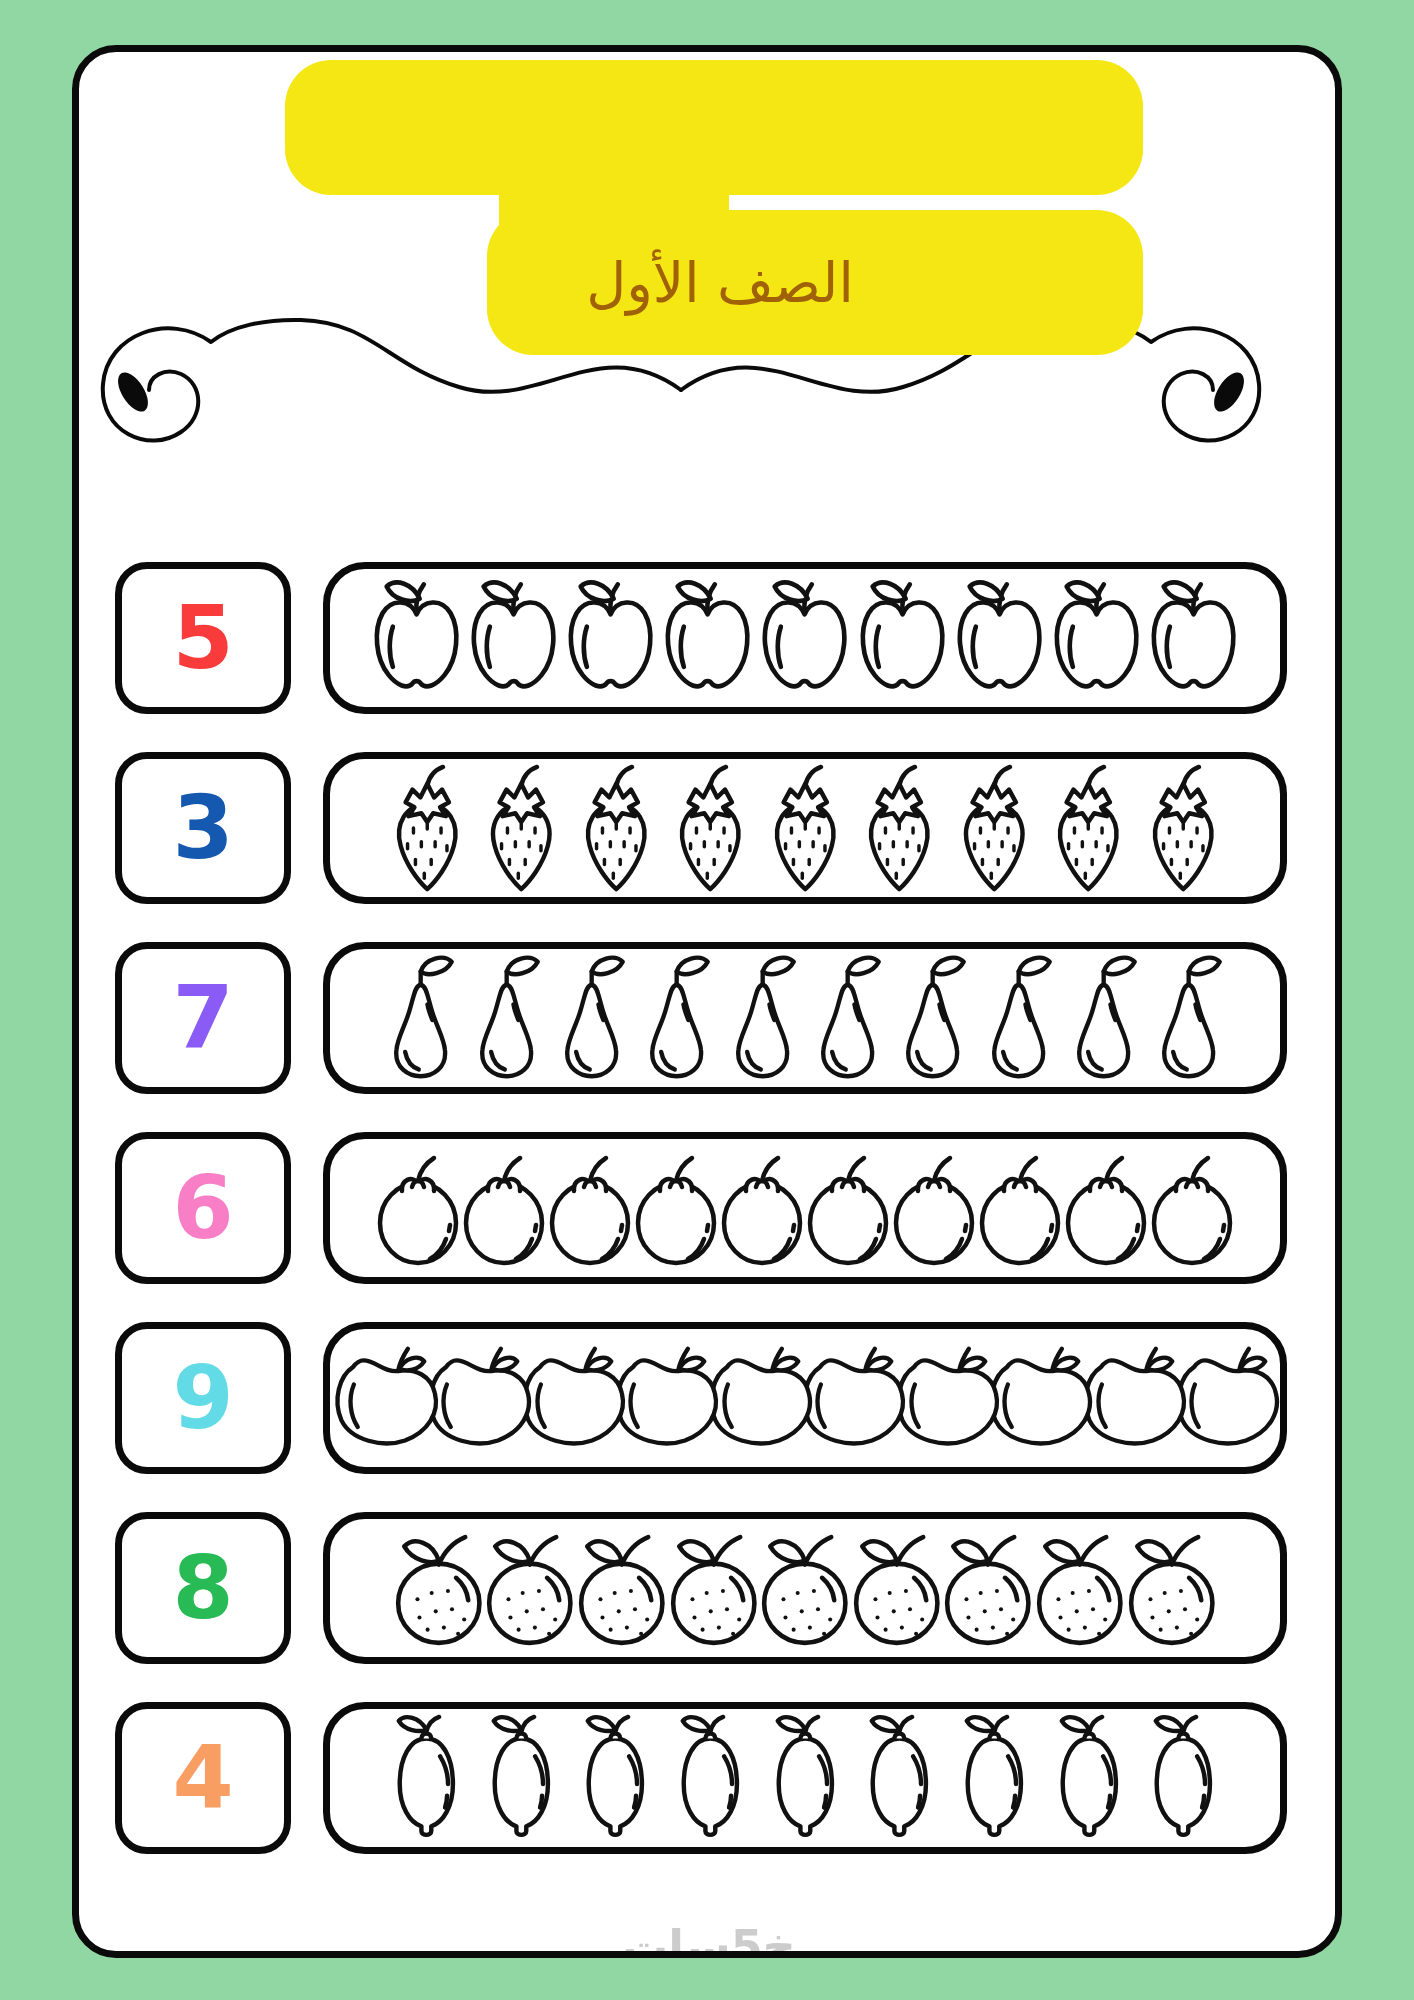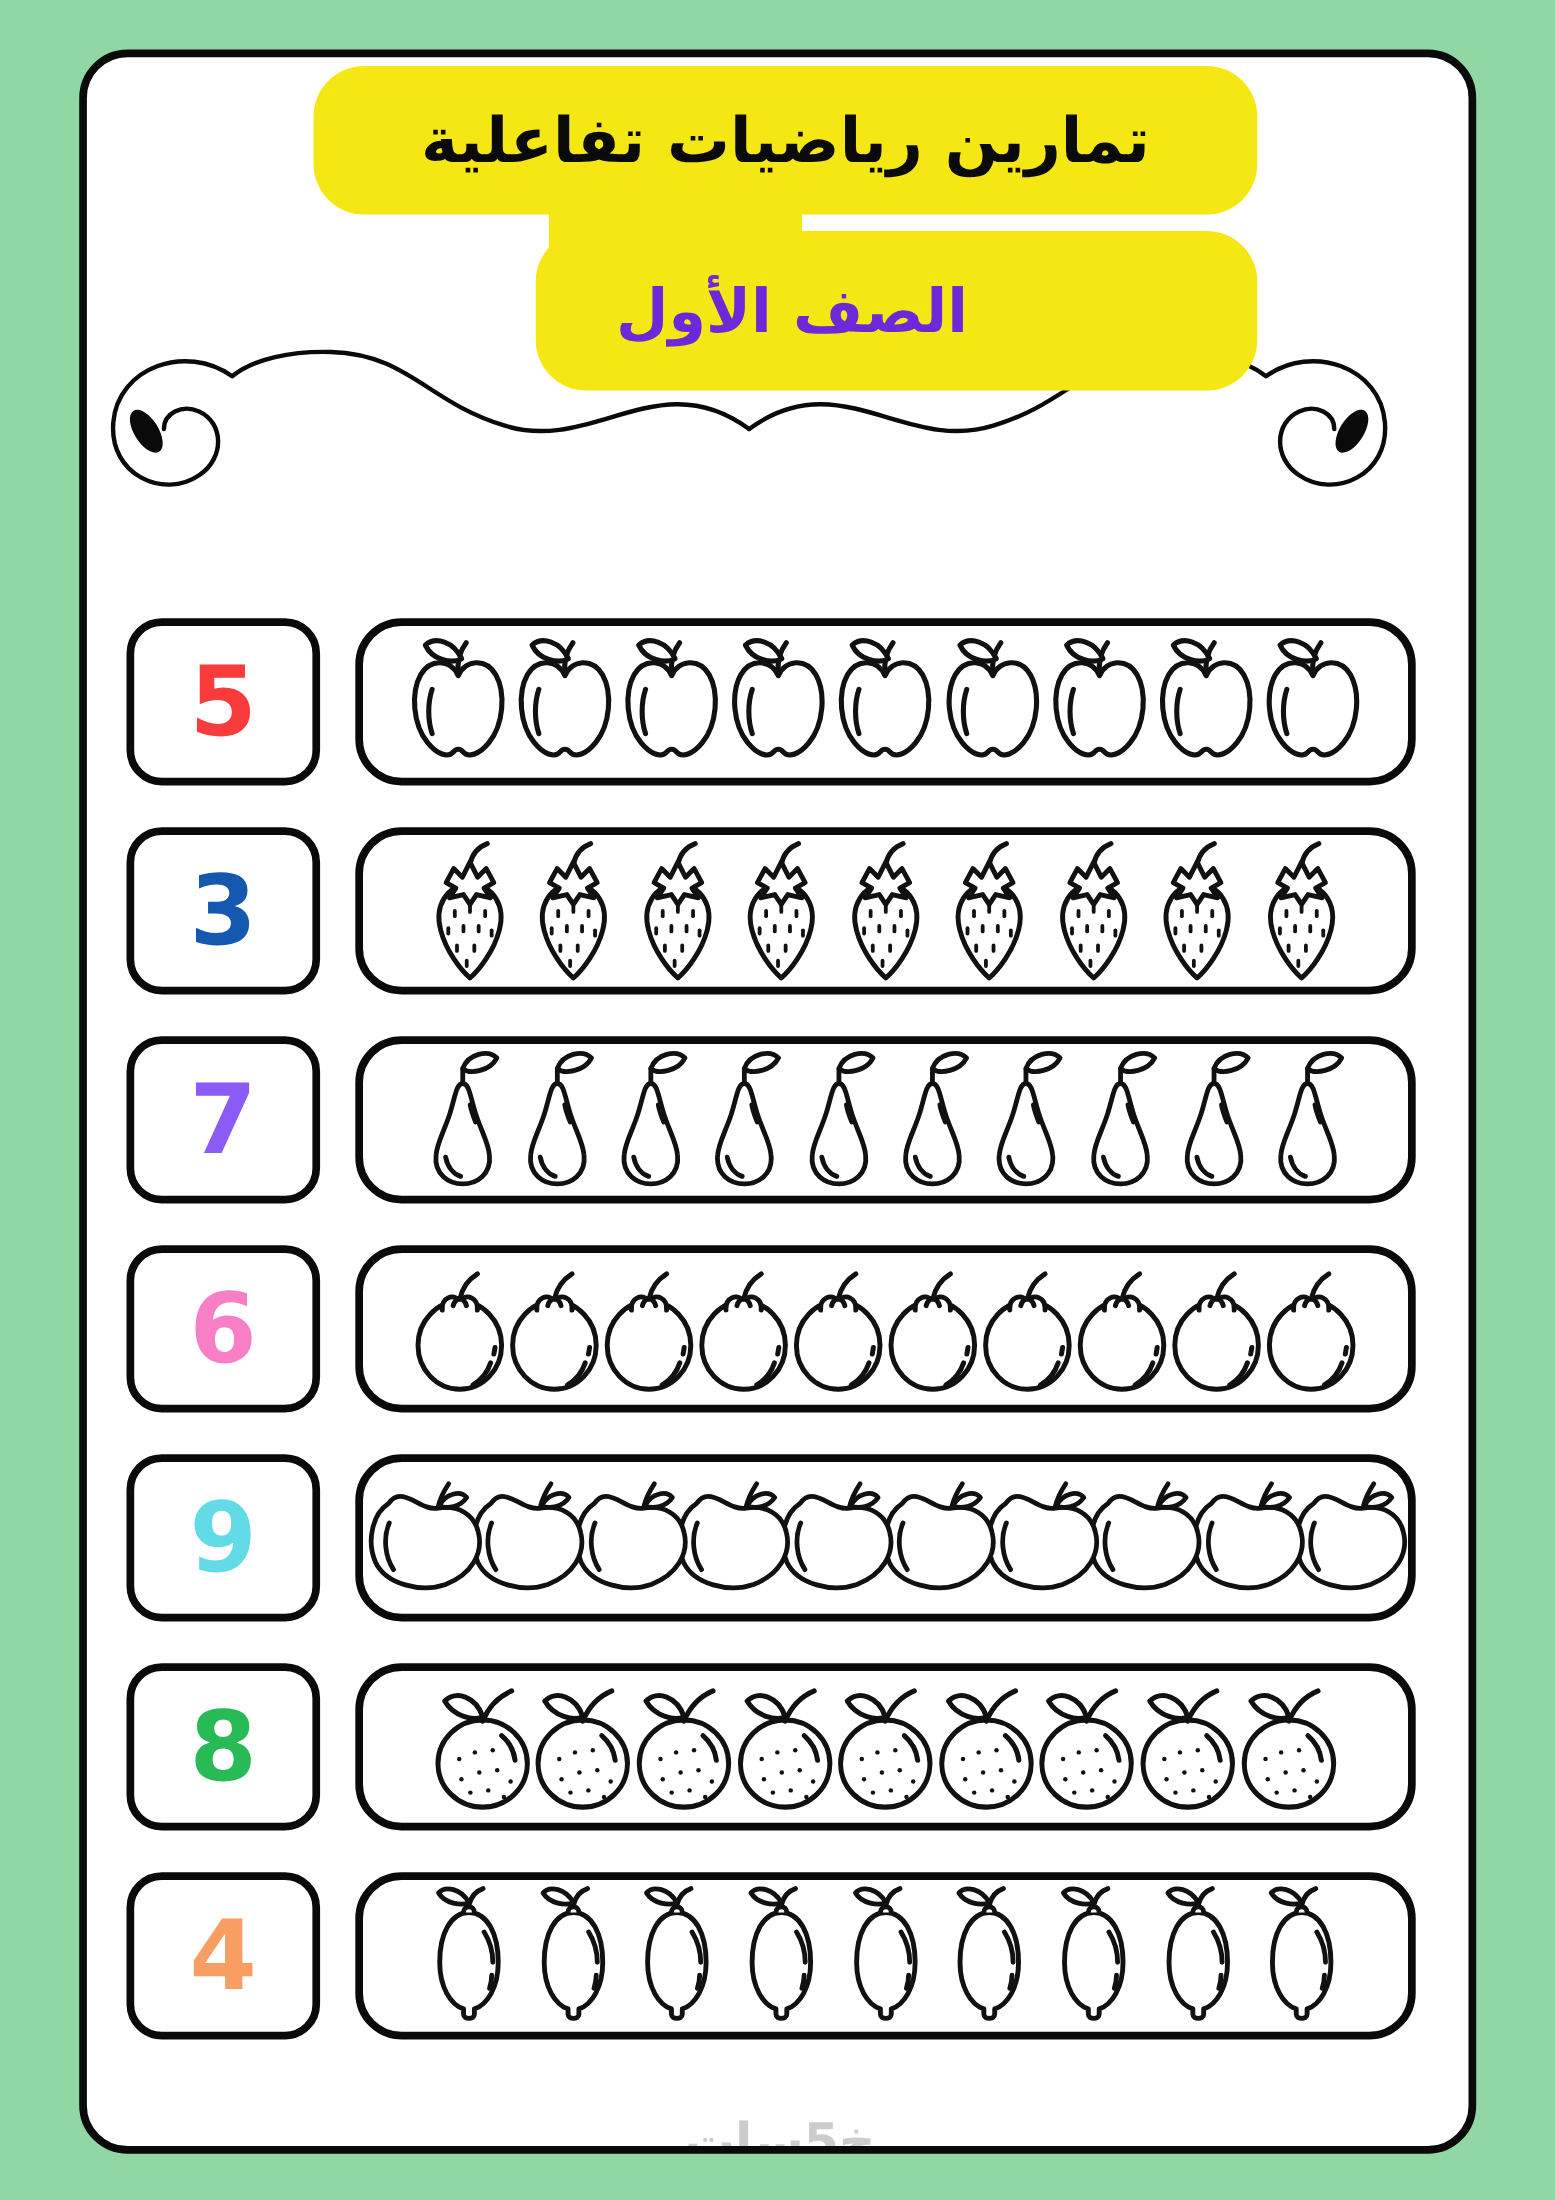--- a/index.html
+++ b/index.html
@@ -16,21 +16,21 @@
   .hl-box2{left:408px;top:158px;width:656px;height:145px;}
   .title1{
     position:absolute;left:206px;top:8px;width:858px;height:135px;z-index:3;
     display:flex;align-items:center;justify-content:center;
     font-size:57px;font-weight:bold;color:#0a0a0a;direction:rtl;white-space:nowrap;
   }
   .title2{
     position:absolute;left:408px;top:158px;width:656px;height:145px;z-index:3;
     display:flex;align-items:center;justify-content:center;
     padding-right:190px;box-sizing:border-box;
-    font-size:55px;font-weight:bold;color:#6d28d9;direction:rtl;white-space:nowrap;
+    font-size:55px;font-weight:normal;color:#a16207;direction:rtl;white-space:nowrap;
   }
   .divider{position:absolute;left:10px;top:238px;width:1184px;height:170px;z-index:1;}
   .instruction{
     position:absolute;left:30px;right:40px;top:372px;z-index:3;
     font-size:54px;color:#0a0a0a;direction:rtl;text-align:right;white-space:nowrap;
   }
   .rows{
     position:absolute;left:36px;top:510px;width:1172px;
     display:flex;flex-direction:column;gap:38px;
   }
@@ -73,21 +73,20 @@
       <g transform="translate(1184,0) scale(-1,1)">
         <path d="M 592 100 C 510 40 450 122 370 97 C 300 76 282 32 212 30 C 176 29 142 36 122 52 C 80 22 18 44 14 94 C 10 142 60 164 92 142 C 116 126 114 94 92 84 C 76 77 60 86 60 100"></path>
         <ellipse cx="44" cy="102" rx="11" ry="22" transform="rotate(-32 44 102)" fill="#0a0a0a" stroke="none"></ellipse>
       </g>
     </svg>
 
     <div class="hl hl-box1" style="background: rgb(245, 231, 20);"></div>
     <div class="hl hl-bridge" style="background: rgb(245, 231, 20);"></div>
     <div class="hl hl-box2" style="background: rgb(245, 231, 20);"></div>
 
-    <div class="title1">تمارين رياضيات تفاعلية</div>
     <div class="title2">الصف الأول</div>
 
 
     <div class="rows" id="rows">
         <div class="row">
           <div class="num-box">
             <span class="num" style="color: rgb(249, 59, 59);">5</span>
           </div>
           <div class="fruit-box">
             <span class="fruit" style="margin: 0px -3px; z-index: 9;">

